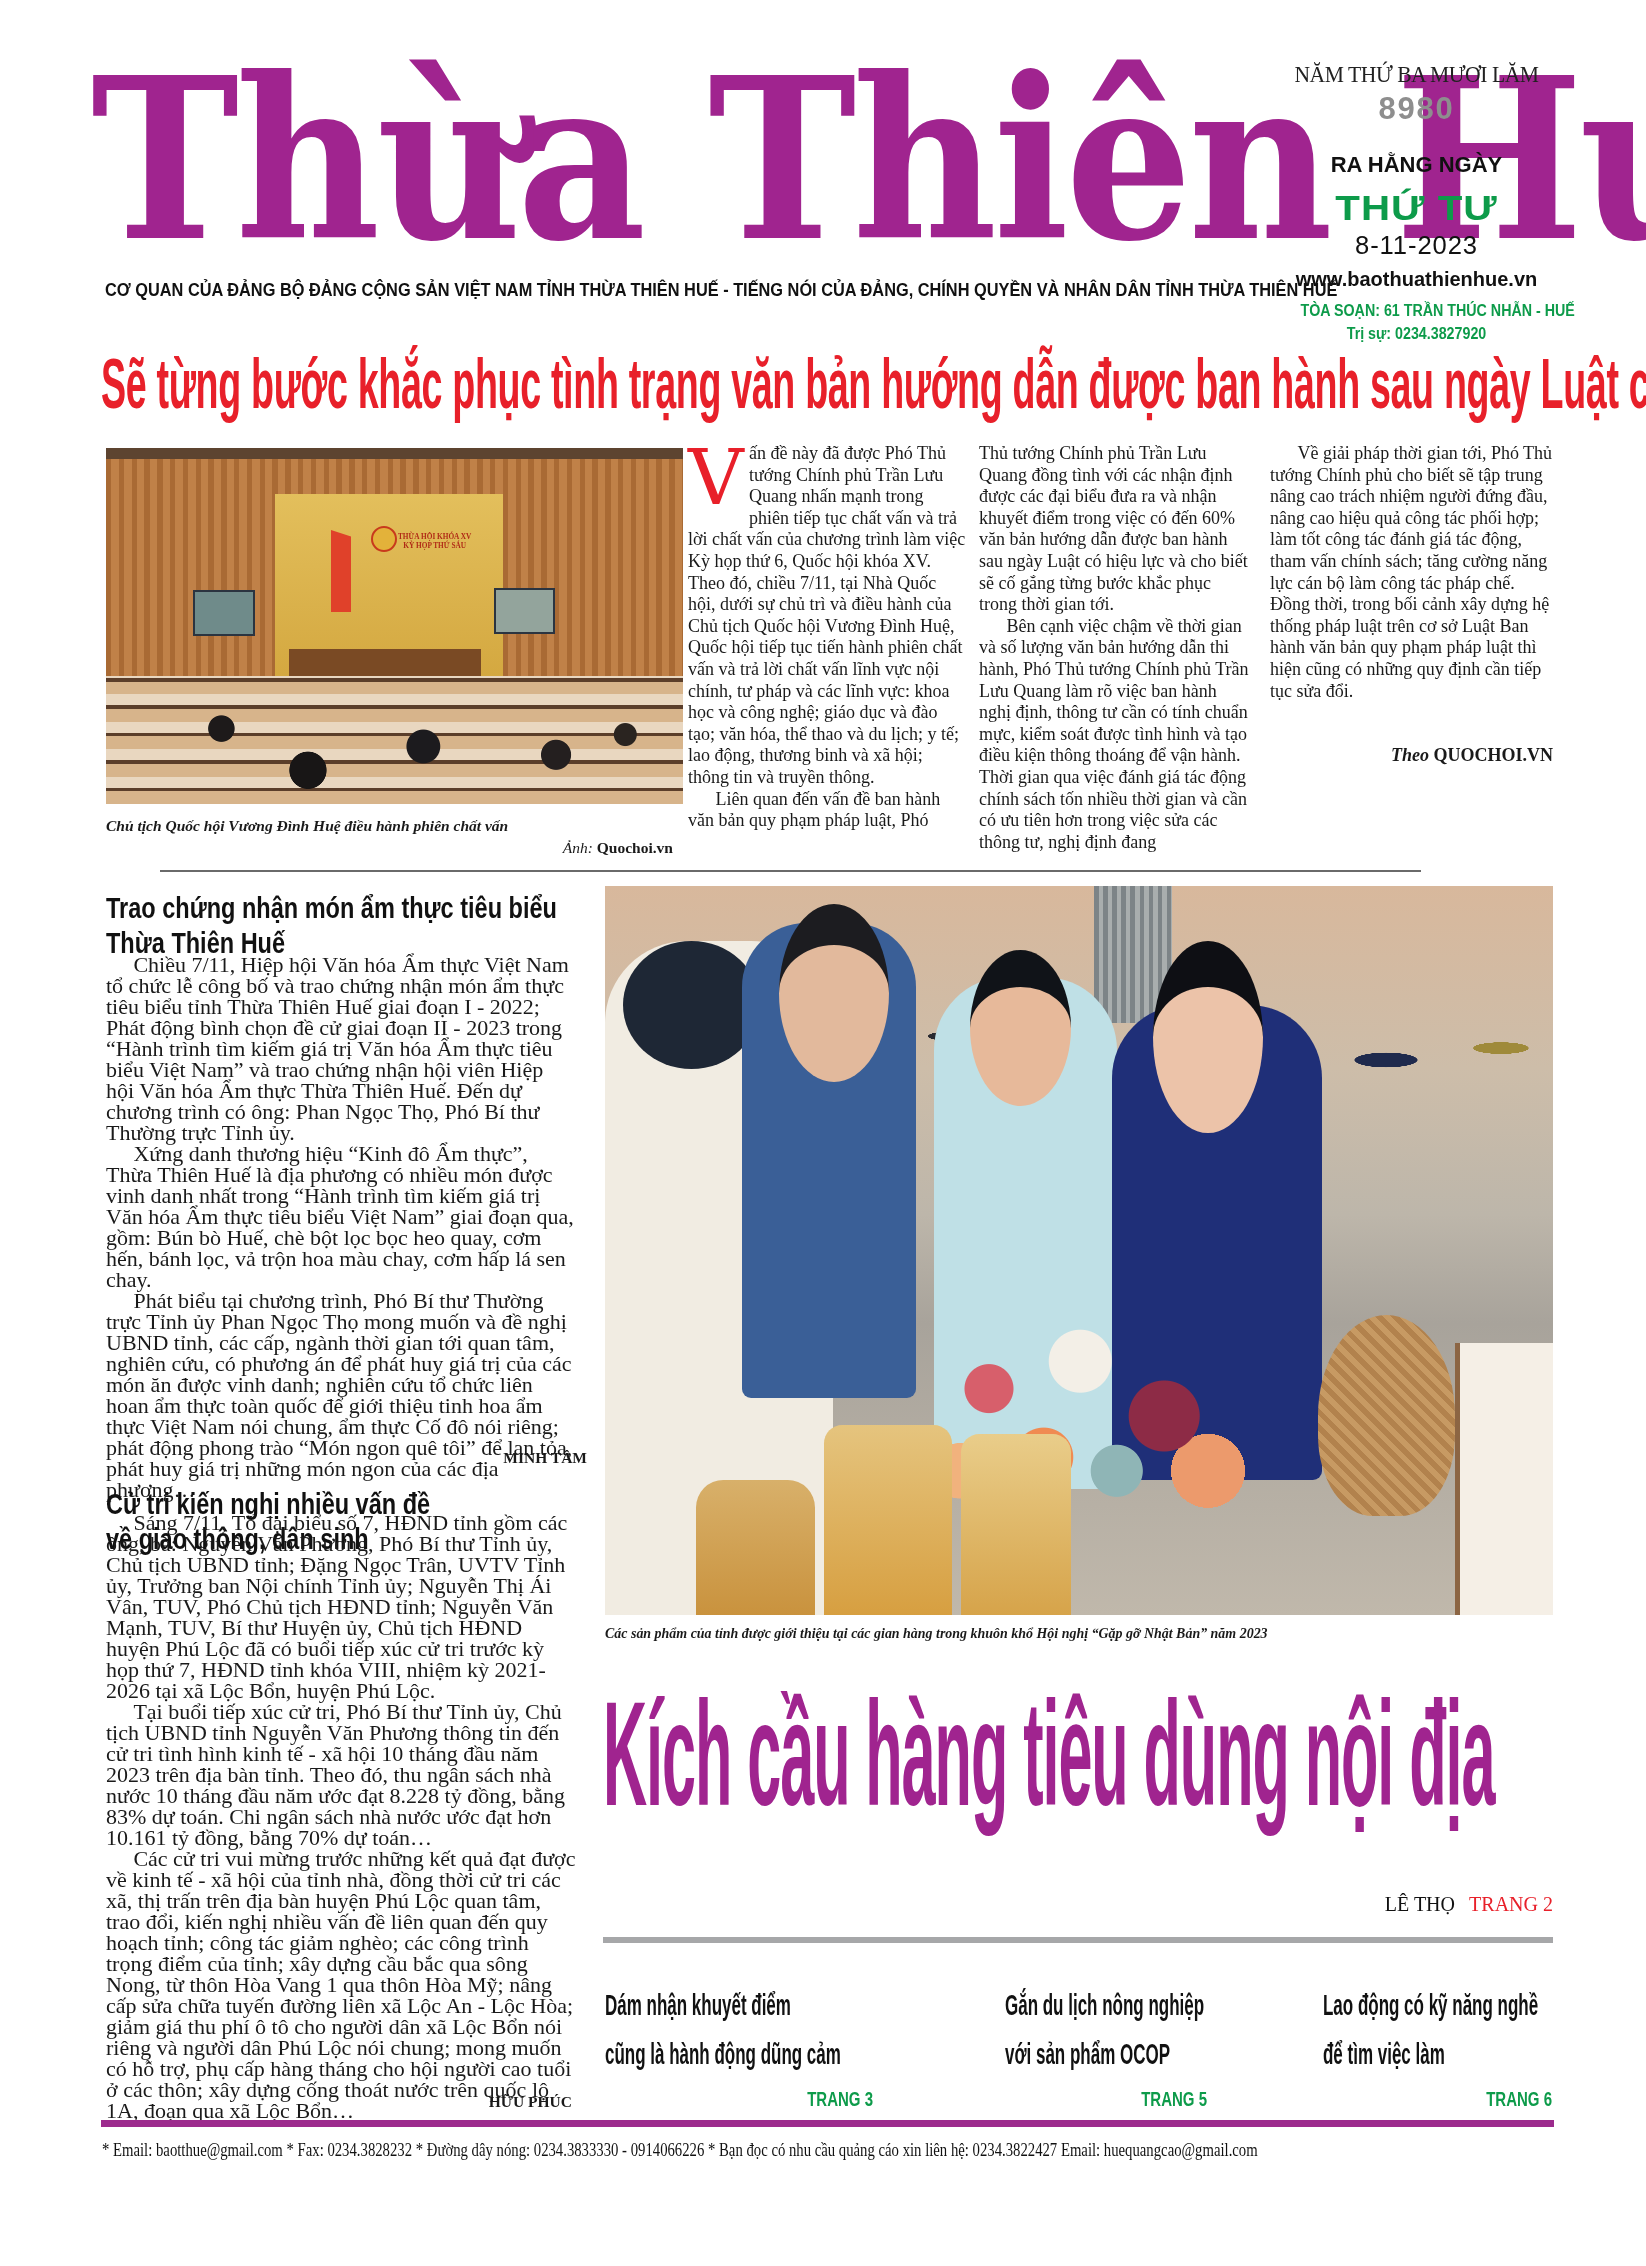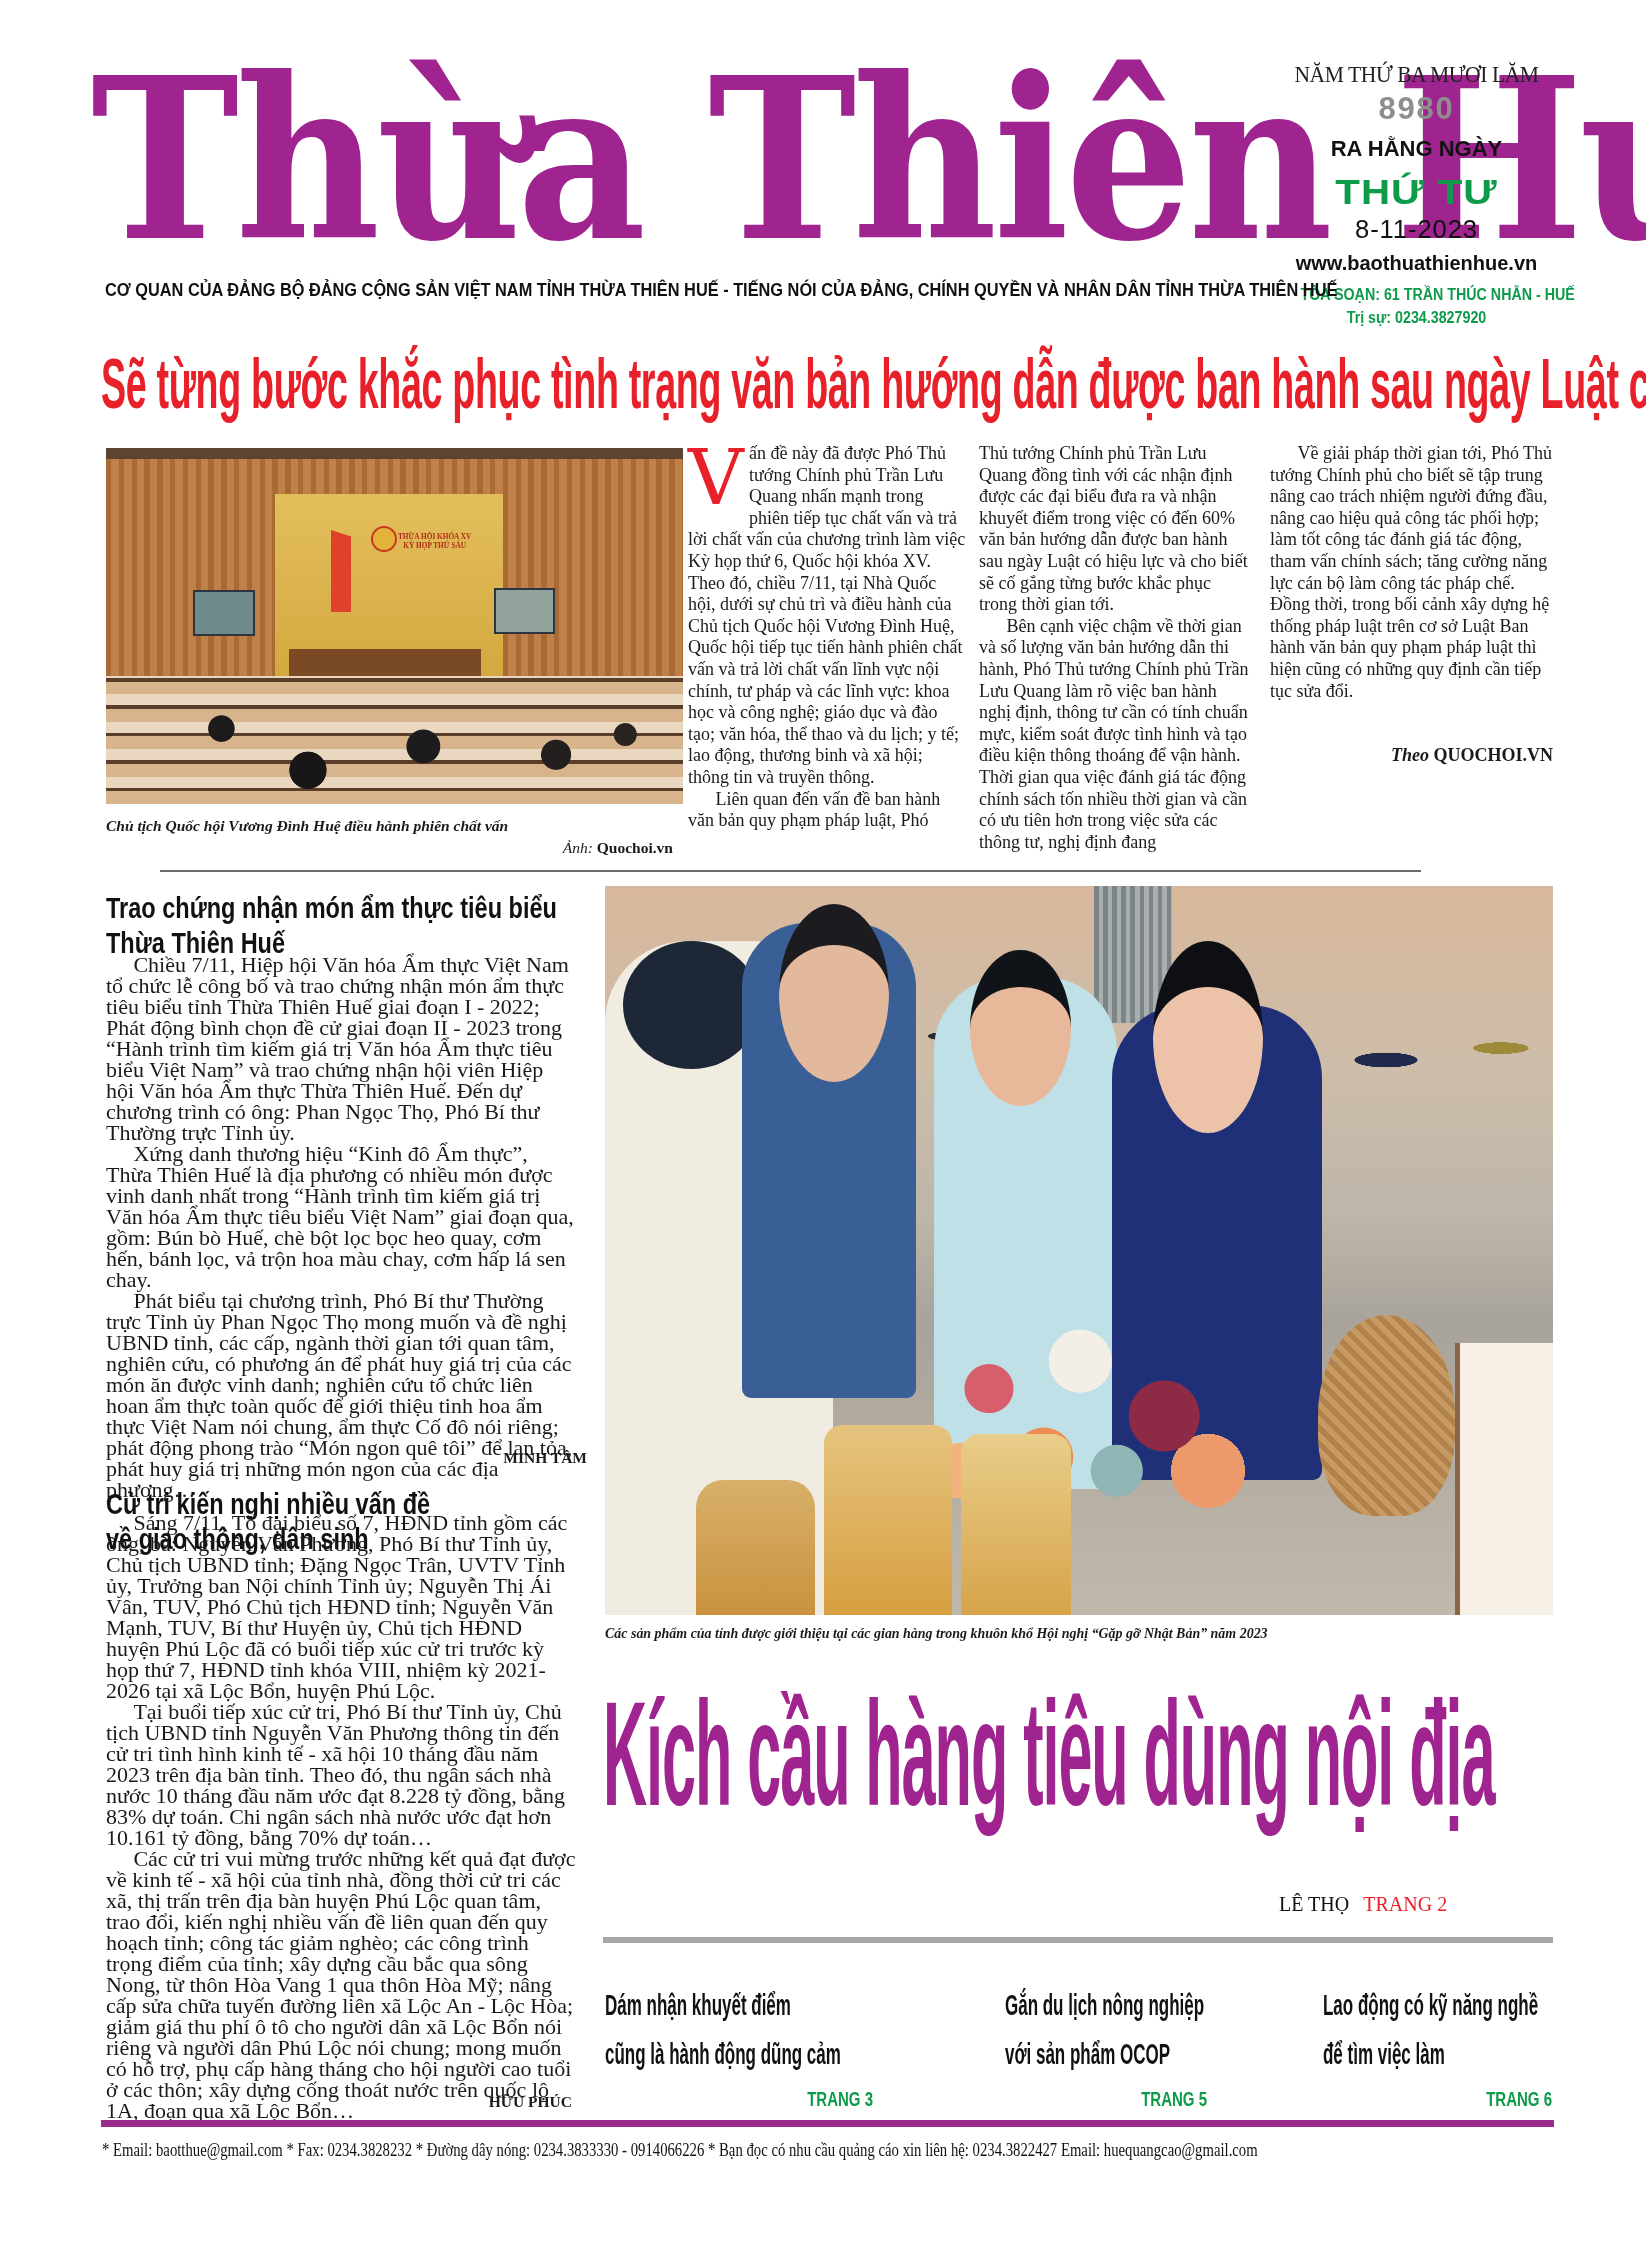--- a/index.html
+++ b/index.html
@@ -4,21 +4,21 @@
 <style>
   html, body { margin: 0; padding: 0; background: #ffffff; }
   body { width: 1647px; height: 2267px; position: relative; overflow: hidden; font-family: "Liberation Serif", serif; color: #1a1a1a; }
   .abs { position: absolute; }
 
   
   .masthead-title { left: 91px; top: 37px; width: 1188px; height: 247px; font-family: "DejaVu Serif", serif; font-weight: bold; color: #a0248f; font-size: 199px; line-height: 247px; letter-spacing: -3.7px; transform: scaleY(1.12); transform-origin: left center; white-space: nowrap; }
   .info-box { left: 1275px; top: 59px; width: 283px; text-align: center; }
   .info-year { font-family: "Liberation Serif", serif; font-size: 24px; color: #222; line-height: 31px; letter-spacing: -0.5px; transform: scaleX(0.9); }
   .info-issue { font-family: "Liberation Sans", sans-serif; font-weight: bold; font-size: 31px; color: #8e8e8e; line-height: 37px; letter-spacing: 1.8px; }
-  .info-daily { font-family: "Liberation Sans", sans-serif; font-weight: bold; font-size: 22px; color: #111; line-height: 42px; margin-top: 1px; }
+  .info-daily { font-family: "Liberation Sans", sans-serif; font-weight: bold; font-size: 22px; color: #111; line-height: 42px; margin-top: 17px; }
   .info-weekday { font-family: "Liberation Sans", sans-serif; font-weight: bold; font-size: 35px; color: #0d9b4a; line-height: 44px; letter-spacing: 0.9px; transform: scaleX(1.15); }
   .info-date { font-family: "Liberation Sans", sans-serif; font-size: 25.6px; color: #111; line-height: 31px; letter-spacing: 0.9px; }
   .info-web { font-family: "Liberation Sans", sans-serif; font-weight: bold; font-size: 20px; color: #111; line-height: 37px; }
   .info-address { font-family: "Liberation Sans", sans-serif; font-weight: bold; font-size: 17.4px; color: #0d9b4a; line-height: 24px; transform: scaleX(0.82); white-space: nowrap; }
   .info-phone { font-family: "Liberation Sans", sans-serif; font-weight: bold; font-size: 17.4px; color: #0d9b4a; line-height: 22px; transform: scaleX(0.82); }
 
   .tagline { left: 105px; top: 274px; width: 1151px; font-family: "Liberation Sans", sans-serif; font-weight: bold; font-size: 19px; line-height: 31px; color: #111; white-space: nowrap; transform: scaleX(0.86); transform-origin: left center; }
 
   
   .lead-headline { left: 101px; top: 340px; width: 1462px; font-family: "Liberation Sans", sans-serif; font-weight: bold; color: #e8202a; font-size: 57px; line-height: 88px; white-space: nowrap; transform: scaleX(0.66) scaleY(1.22); transform-origin: left center; letter-spacing: -0.5px; }
@@ -83,21 +83,21 @@
   .ex-jar-1 { position: absolute; left: 91px; top: 594px; width: 119px; height: 146px; background: linear-gradient(#d8b06a, #c8903a); border-radius: 27.4px 27.4px 0 0; }
   .ex-jar-2 { position: absolute; left: 219px; top: 539px; width: 128px; height: 201px; background: linear-gradient(#e5c47e, #d69d3d); border-radius: 18.3px 18.3px 0 0; }
   .ex-jar-3 { position: absolute; left: 356px; top: 548px; width: 110px; height: 192px; background: linear-gradient(#e9cd8a, #d5a146); border-radius: 18.3px 18.3px 0 0; }
   .ex-basket { position: absolute; left: 713px; top: 429px; width: 137px; height: 201px; background: repeating-linear-gradient(45deg, #c79a63 0 5.5px, #b2824d 5.5px 11px); border-radius: 50% 50% 40% 40%; }
   .ex-board { position: absolute; left: 850px; top: 457px; width: 99px; height: 272px; background: #f5efe6; border-left: 5.5px solid #8c6543; }
 
   .caption-2 { left: 605px; top: 1622px; width: 950px; font-family: "Liberation Serif", serif; font-style: italic; font-weight: bold; font-size: 15.5px; line-height: 22px; white-space: nowrap; transform: scaleX(0.9); transform-origin: left center; }
 
   .big-headline { left: 603px; top: 1672px; width: 969px; font-family: "Liberation Sans", sans-serif; font-weight: bold; color: #a0248f; font-size: 102px; line-height: 164px; white-space: nowrap; transform: scaleX(0.6) scaleY(1.45); transform-origin: left center; letter-spacing: -1.8px; }
 
-  .author-ref { left: 1279px; top: 1891px; width: 274px; font-family: "Liberation Serif", serif; font-size: 20px; line-height: 27.4px; }
+  .author-ref { left: 1279px; top: 1891px; width: 274px; text-align: right; font-family: "Liberation Serif", serif; font-size: 20px; line-height: 27.4px; }
   .author-ref .author { color: #111; }
   .author-ref .page { color: #e8202a; margin-left: 9.1px; }
 
   .grey-bar { left: 603px; top: 1937px; width: 950px; height: 5.5px; background: #a6a7a9; }
 
   .teaser { font-family: "Liberation Sans", sans-serif; font-weight: bold; color: #111; font-size: 27.4px; line-height: 44px; white-space: nowrap; transform: scaleX(0.62) scaleY(1.1); transform-origin: left top; }
   .teaser-1 { left: 605px; top: 1981px; width: 475px; }
   .teaser-2 { left: 1005px; top: 1981px; width: 475px; }
   .teaser-3 { left: 1323px; top: 1981px; width: 475px; }
   .teaser-page { font-family: "Liberation Sans", sans-serif; font-weight: bold; color: #0d9b4a; font-size: 20px; line-height: 25.6px; transform: scaleX(0.75); transform-origin: right center; text-align: right; }

